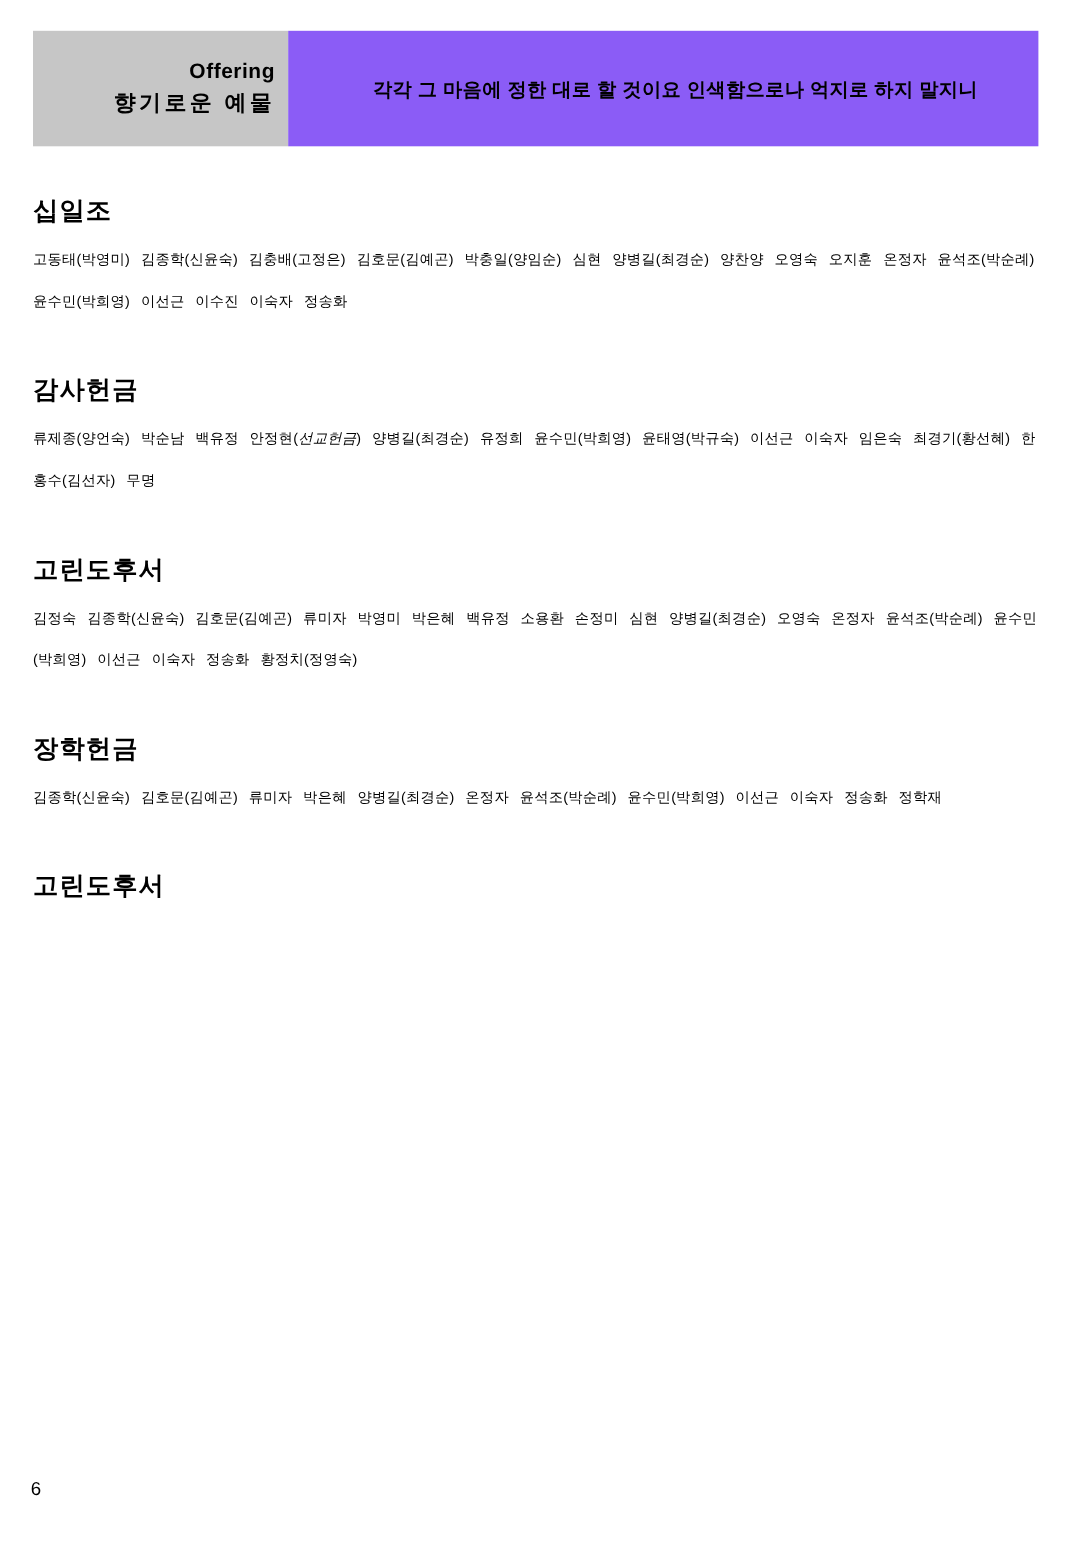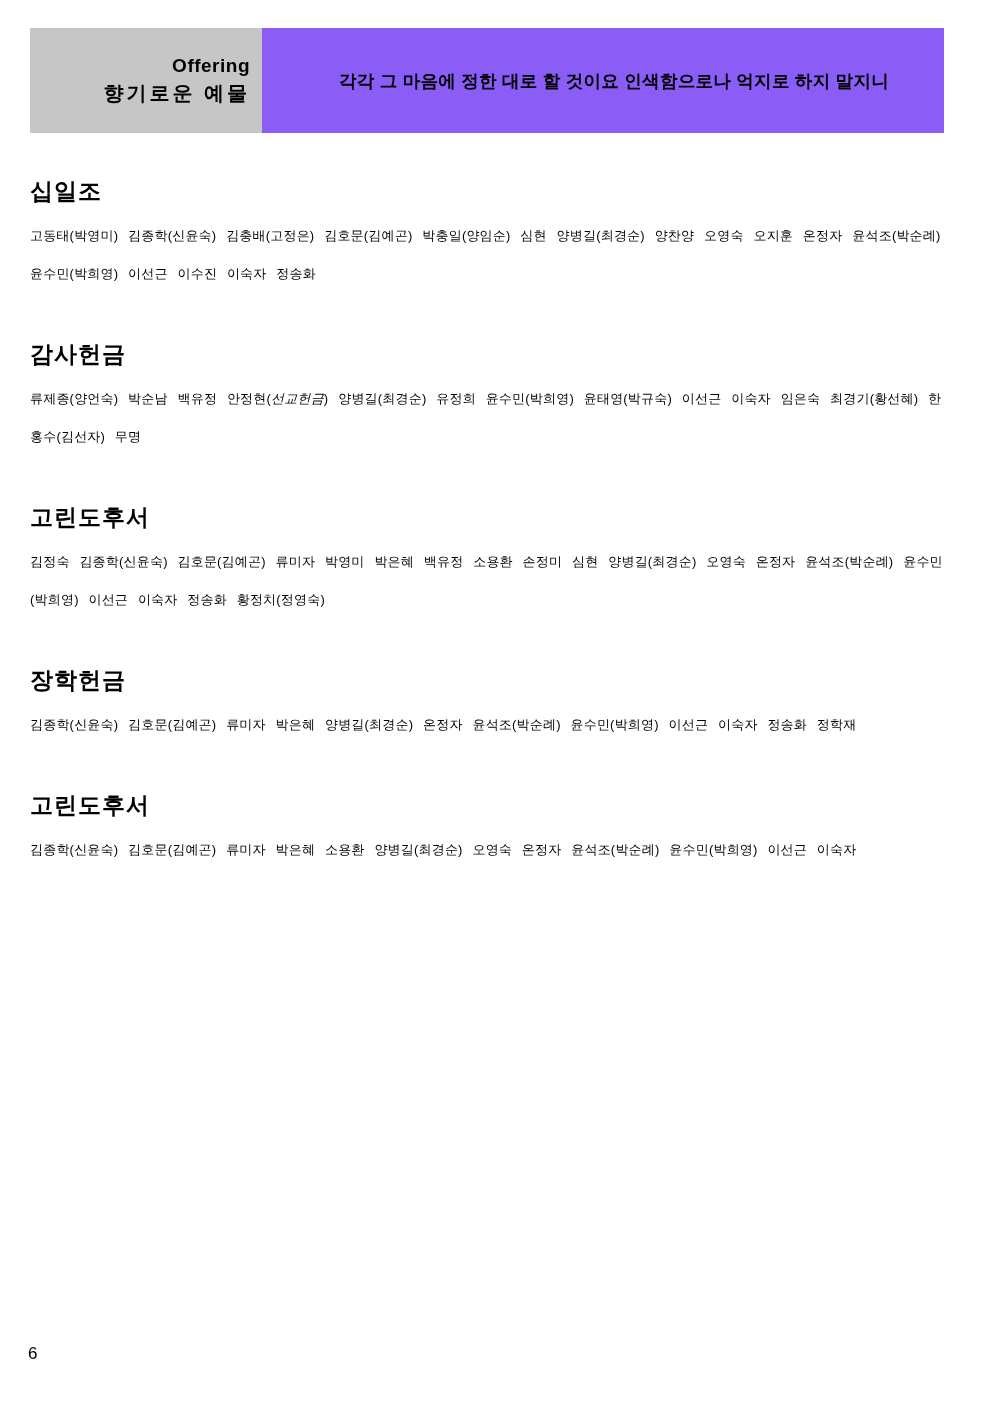--- a/index.html
+++ b/index.html
@@ -103,18 +103,17 @@
   <main class="sections">
       <h2 class="section-heading">십일조</h2>
       <p class="section-names"><span>고동태(박영미) 김종학(신윤숙) 김충배(고정은) 김호문(김예곤) 박충일(양임순) 심현 양병길(최경순) 양찬양 오영숙 오지훈 온정자 윤석조(박순례) 윤수민(박희영) 이선근 이수진 이숙자 정송화</span></p>
       <h2 class="section-heading">감사헌금</h2>
       <p class="section-names"><span>류제종(양언숙) 박순남 백유정 안정현(</span><span class="italic">선교헌금</span><span>) 양병길(최경순) 유정희 윤수민(박희영) 윤태영(박규숙) 이선근 이숙자 임은숙 최경기(황선혜) 한홍수(김선자) 무명</span></p>
       <h2 class="section-heading">고린도후서</h2>
       <p class="section-names"><span>김정숙 김종학(신윤숙) 김호문(김예곤) 류미자 박영미 박은혜 백유정 소용환 손정미 심현 양병길(최경순) 오영숙 온정자 윤석조(박순례) 윤수민(박희영) 이선근 이숙자 정송화 황정치(정영숙)</span></p>
       <h2 class="section-heading">장학헌금</h2>
       <p class="section-names"><span>김종학(신윤숙) 김호문(김예곤) 류미자 박은혜 양병길(최경순) 온정자 윤석조(박순례) 윤수민(박희영) 이선근 이숙자 정송화 정학재</span></p>
       <h2 class="section-heading">고린도후서</h2>
-      <p class="section-names"><span>김종학(신윤숙) 김호문(김예곤) 류미자 박은혜 소용환 양병길(최경순) 오영숙 온정자 윤석조(박순례) 윤수민(박희영) 이선근 이숙자</span></p>
     </main>
 
   <div class="page-number">6</div>
 
 </div>
 
 </body></html>

